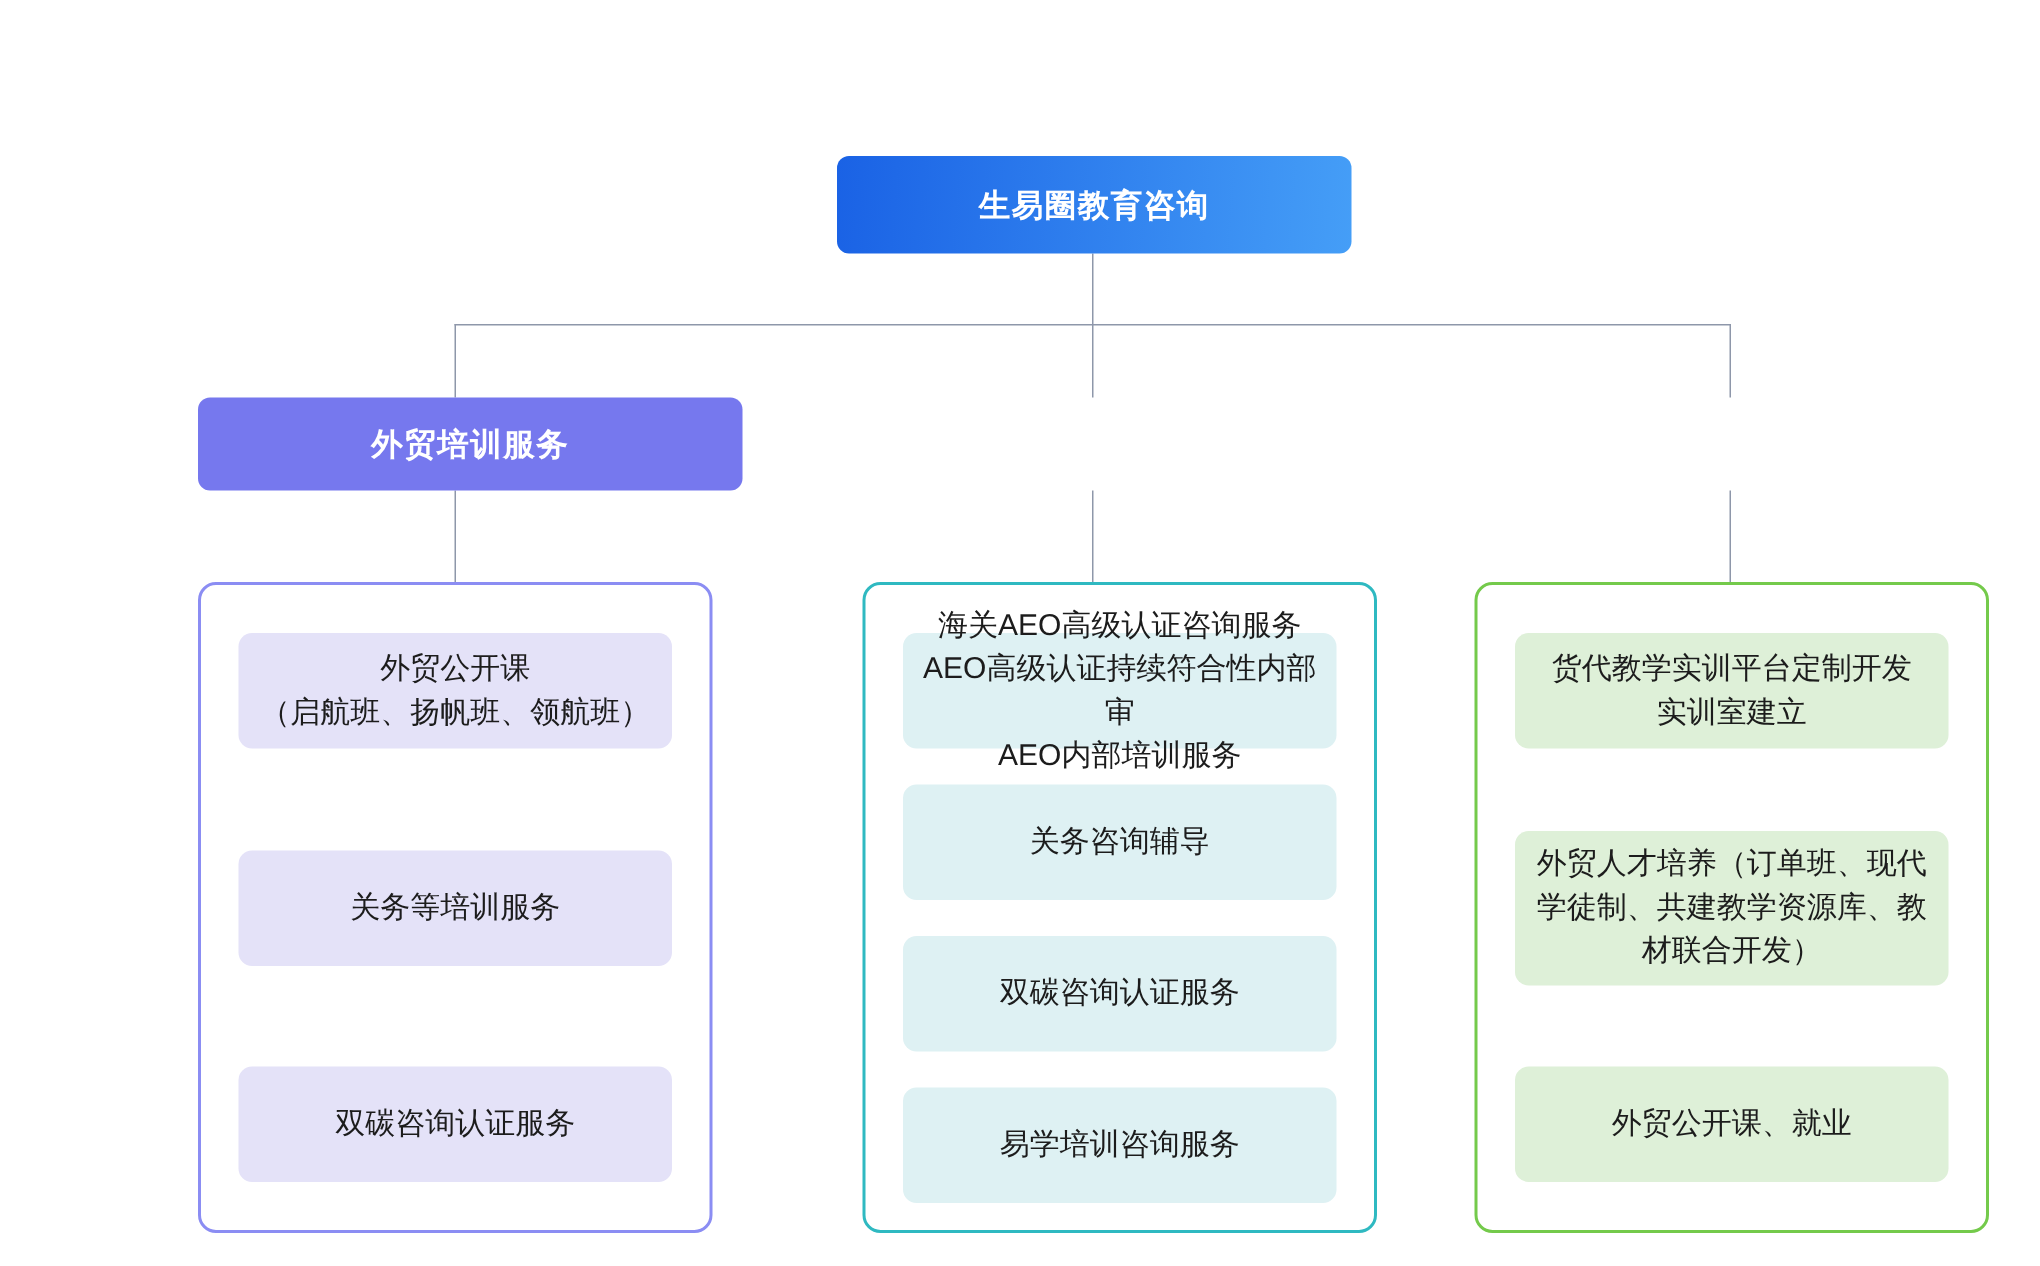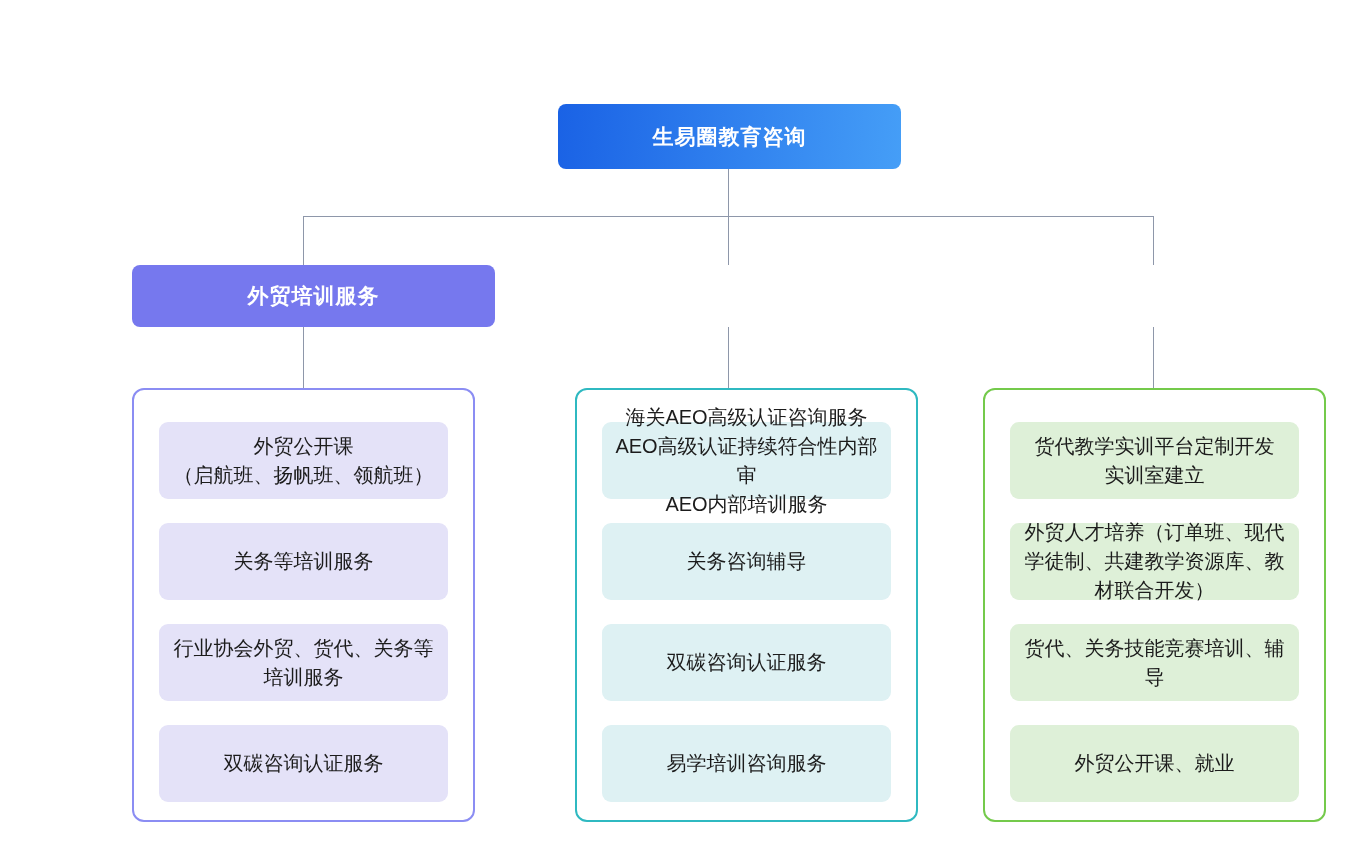--- a/index.html
+++ b/index.html
@@ -102,34 +102,32 @@
   </div>
 
   <div class="branch-header branch-header--0">
     <span>外贸培训服务</span>
   </div>
 
   <div class="branch-box branch-box--0">
     <div class="leaf-item">外贸公开课
 （启航班、扬帆班、领航班）</div>
     <div class="leaf-item">关务等培训服务</div>
-    <div class="leaf-item">行业协会外贸、货代、关务等培训服务</div>
     <div class="leaf-item">双碳咨询认证服务</div>
   </div>
 
   <div class="branch-box branch-box--1">
     <div class="leaf-item">海关AEO高级认证咨询服务
 AEO高级认证持续符合性内部审
 AEO内部培训服务</div>
     <div class="leaf-item">关务咨询辅导</div>
     <div class="leaf-item">双碳咨询认证服务</div>
     <div class="leaf-item">易学培训咨询服务</div>
   </div>
 
   <div class="branch-box branch-box--2">
     <div class="leaf-item">货代教学实训平台定制开发
 实训室建立</div>
     <div class="leaf-item">外贸人才培养（订单班、现代学徒制、共建教学资源库、教材联合开发）</div>
-    <div class="leaf-item">货代、关务技能竞赛培训、辅导</div>
     <div class="leaf-item">外贸公开课、就业</div>
   </div>
 
 </div>
 
 </body></html>

